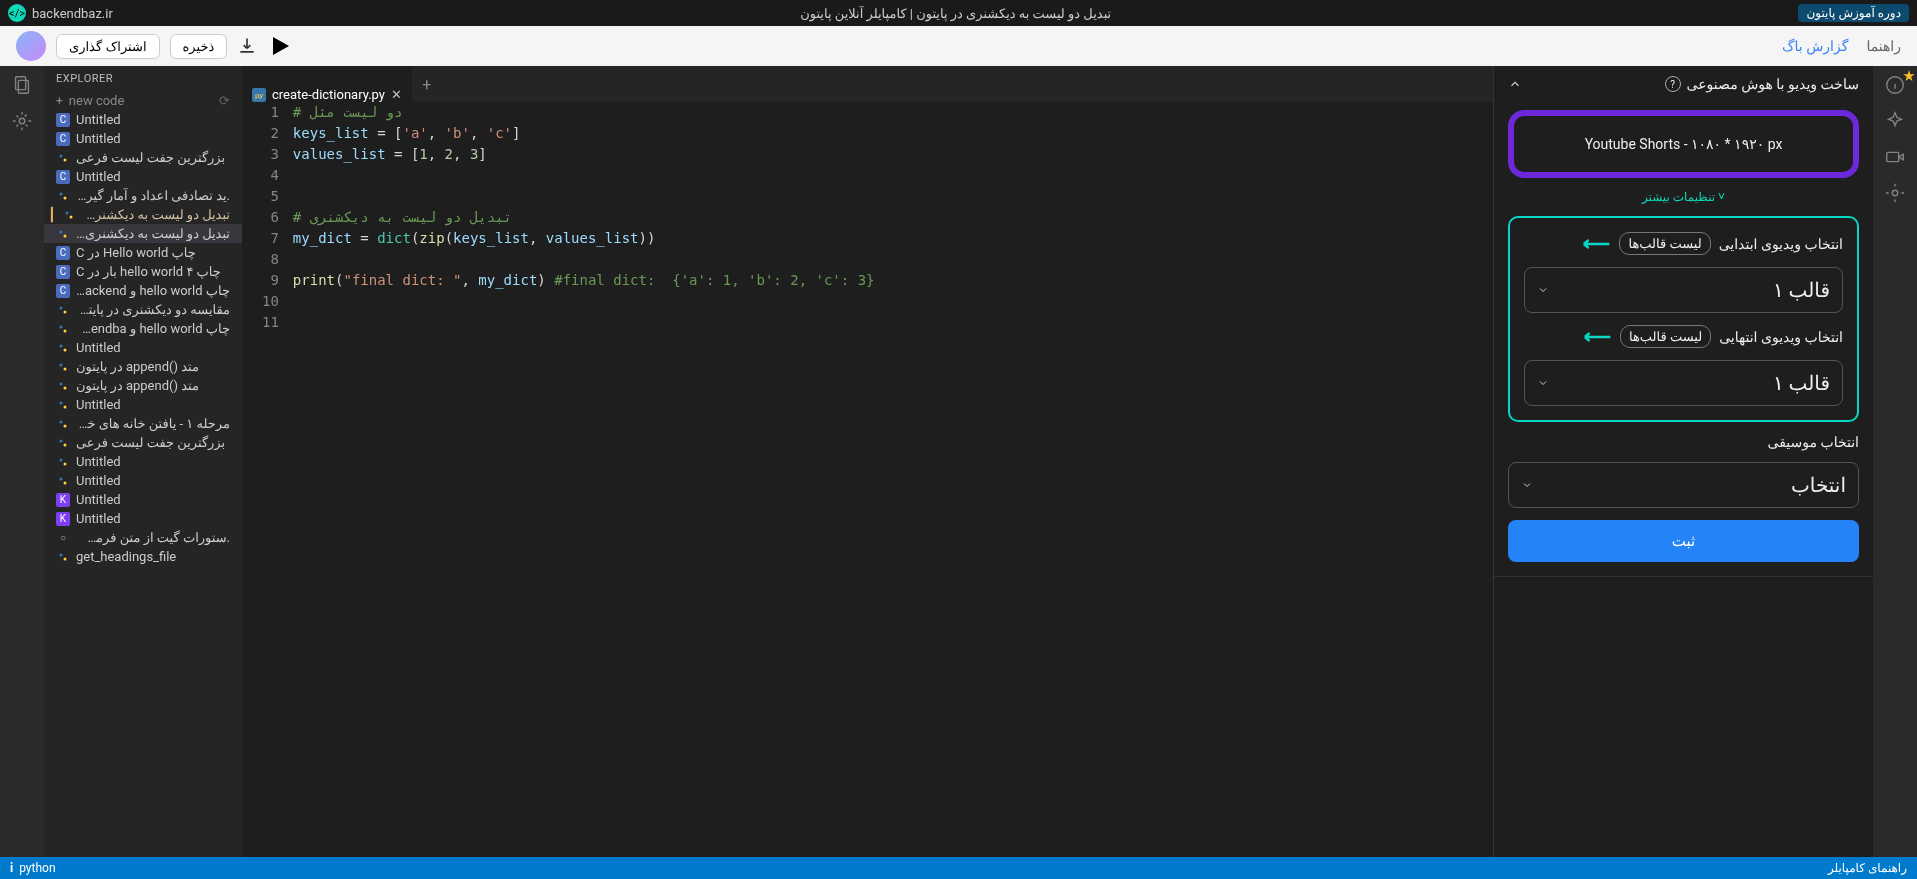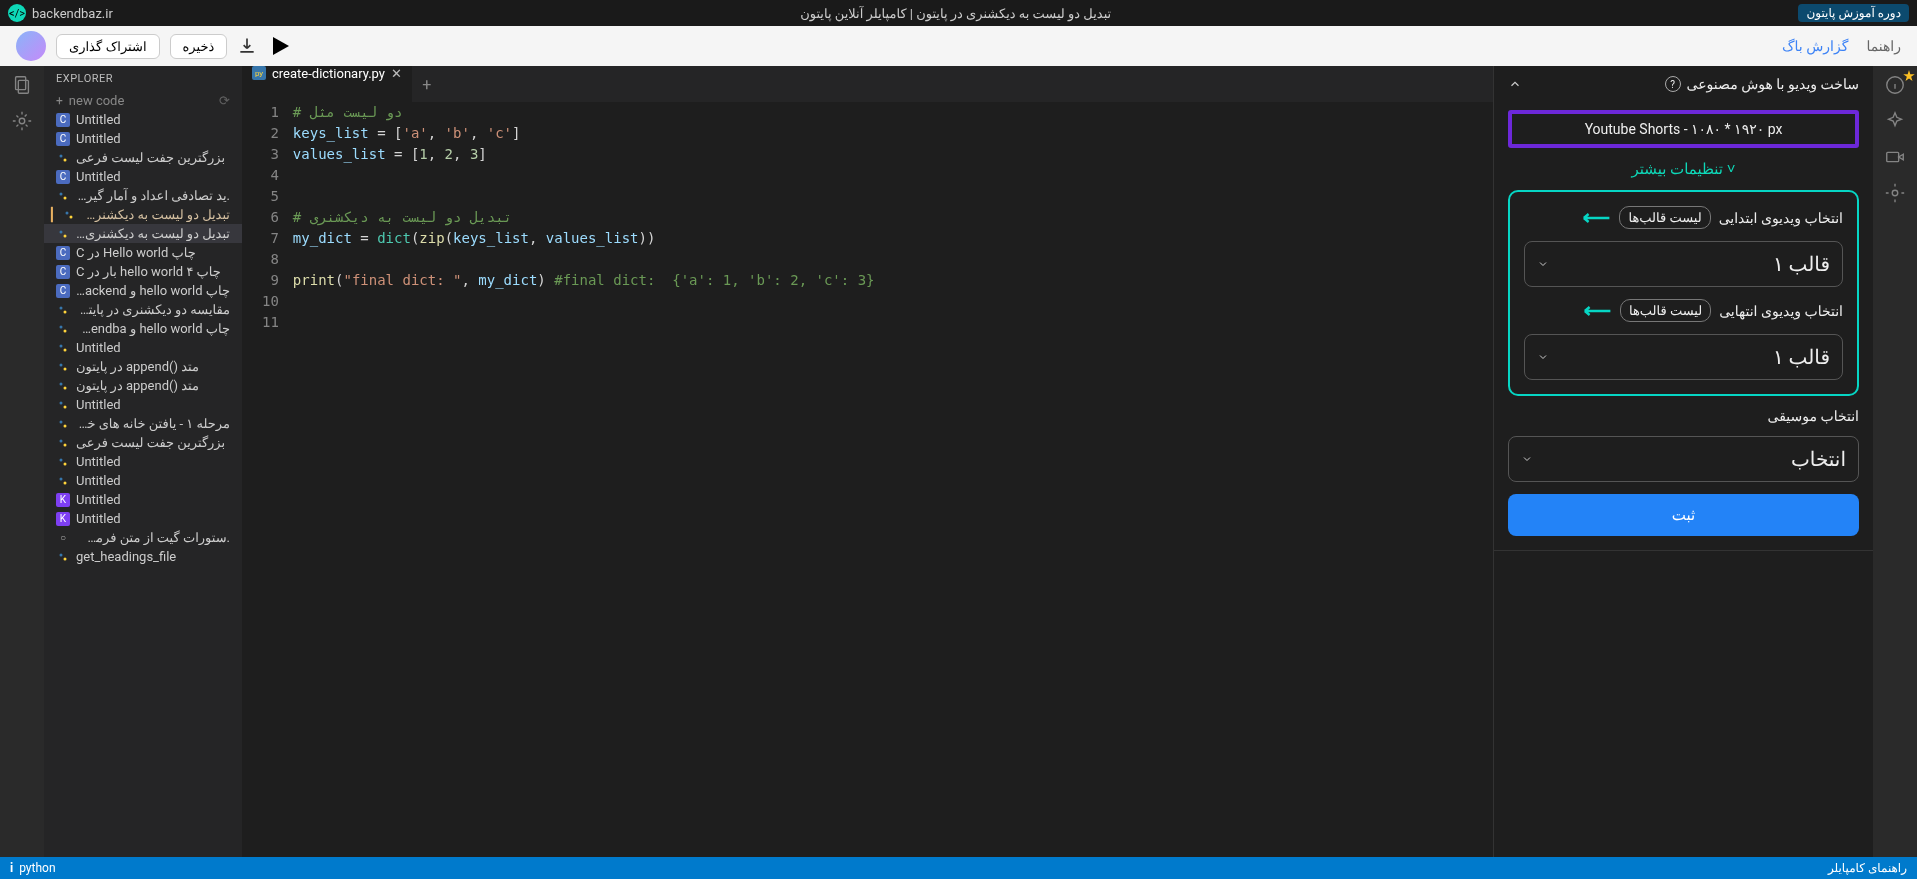--- a/index.html
+++ b/index.html
@@ -50,21 +50,21 @@
 .fi-py { background: #3776ab; color: #ffd43b; font-size: 8px; }
 .fi-k { background: #7e3ff2; color: #fff; }
 .fi-x { color: #aaa; }
 .file-label { overflow: hidden; text-overflow: ellipsis; direction: rtl; text-align: left; }
 .file-label-py { direction: ltr; }
 .refresh { margin-left: auto; opacity: 0.6; }
 
 
 .editor-wrap { flex: 1; display: flex; flex-direction: column; background: #1e1e1e; min-width: 0; }
 .tabbar { height: 36px; background: #252526; display: flex; align-items: stretch; }
-.tab { display: flex; align-items: flex-start; gap: 6px; padding: 0 10px; background: #1e1e1e; color: #fff; font-size: 13px; cursor: pointer; }
+.tab { display: flex; align-items: flex-end; gap: 6px; padding: 0 10px; background: #1e1e1e; color: #fff; font-size: 13px; cursor: pointer; }
 .tab .close { opacity: 0.7; cursor: pointer; }
 .tab-add { width: 30px; display: flex; align-items: center; justify-content: center; color: #888; cursor: pointer; font-size: 16px; }
 .editor { flex: 1; display: flex; font-family: Consolas, monospace; font-size: 14px; line-height: 21px; overflow: auto; }
 .gutter { background: #1e1e1e; color: #858585; text-align: right; padding: 0 14px 0 20px; user-select: none; }
 .gutter div { height: 21px; }
 .code { padding-right: 10px; white-space: pre; color: #d4d4d4; }
 .code .line { height: 21px; }
 .c-comment { color: #6a9955; }
 .c-var { color: #9cdcfe; }
 .c-op { color: #d4d4d4; }
@@ -74,22 +74,22 @@
 .c-builtin { color: #4ec9b0; }
 .terminal { height: 190px; border-top: 1px solid #333; background: #1e1e1e; }
 .term-header { padding: 6px 14px; font-size: 12px; color: #ccc; border-bottom: 1px solid #444; display: inline-block; border-bottom: 1px solid #fff; margin: 6px 0 0 14px; }
 
 
 .rightpanel { width: 380px; background: #1e1e1e; border-left: 1px solid #333; display: flex; flex-direction: column; overflow-y: auto; direction: rtl; color: #eee; }
 .rp-section { border-bottom: 1px solid #333; }
 .rp-header { display: flex; align-items: center; justify-content: space-between; padding: 10px 14px; font-size: 14px; cursor: pointer; direction: rtl; }
 .rp-header .chev { width: 14px; height: 14px; }
 .rp-body { padding: 8px 14px 14px; display: flex; flex-direction: column; gap: 12px; }
-.preset-box { border: 4px solid #6d28d9; border-radius: 3px; padding: 7px; text-align: center; font-size: 14px; direction: ltr; }
-.more-link { color: #0ed8b8; text-align: center; font-size: 15px; cursor: pointer; }
+.preset-box { border: 6px solid #6d28d9; border-radius: 16px; padding: 20px; text-align: center; font-size: 14px; direction: ltr; }
+.more-link { color: #0ed8b8; text-align: center; font-size: 12px; cursor: pointer; }
 .more-link::before { content: '˅ '; }
 .highlight-box { border: 2px solid #06d6c4; border-radius: 10px; padding: 14px; display: flex; flex-direction: column; gap: 12px; }
 .field-row { display: flex; align-items: center; gap: 8px; font-size: 14px; }
 .pill-btn { border: 1px solid #777; border-radius: 10px; padding: 3px 8px; font-size: 13px; cursor: pointer; }
 .arrow-anno { width: 32px; height: 14px; }
 .select-box { border: 1px solid #555; border-radius: 8px; padding: 10px 12px; display: flex; align-items: center; justify-content: space-between; font-size: 20px; cursor: pointer; }
 .select-box .sel-chev { width: 12px; height: 12px; }
 .submit-btn { background: #2383f7; color: #fff; border-radius: 8px; padding: 12px; text-align: center; font-size: 15px; cursor: pointer; }
 
 

